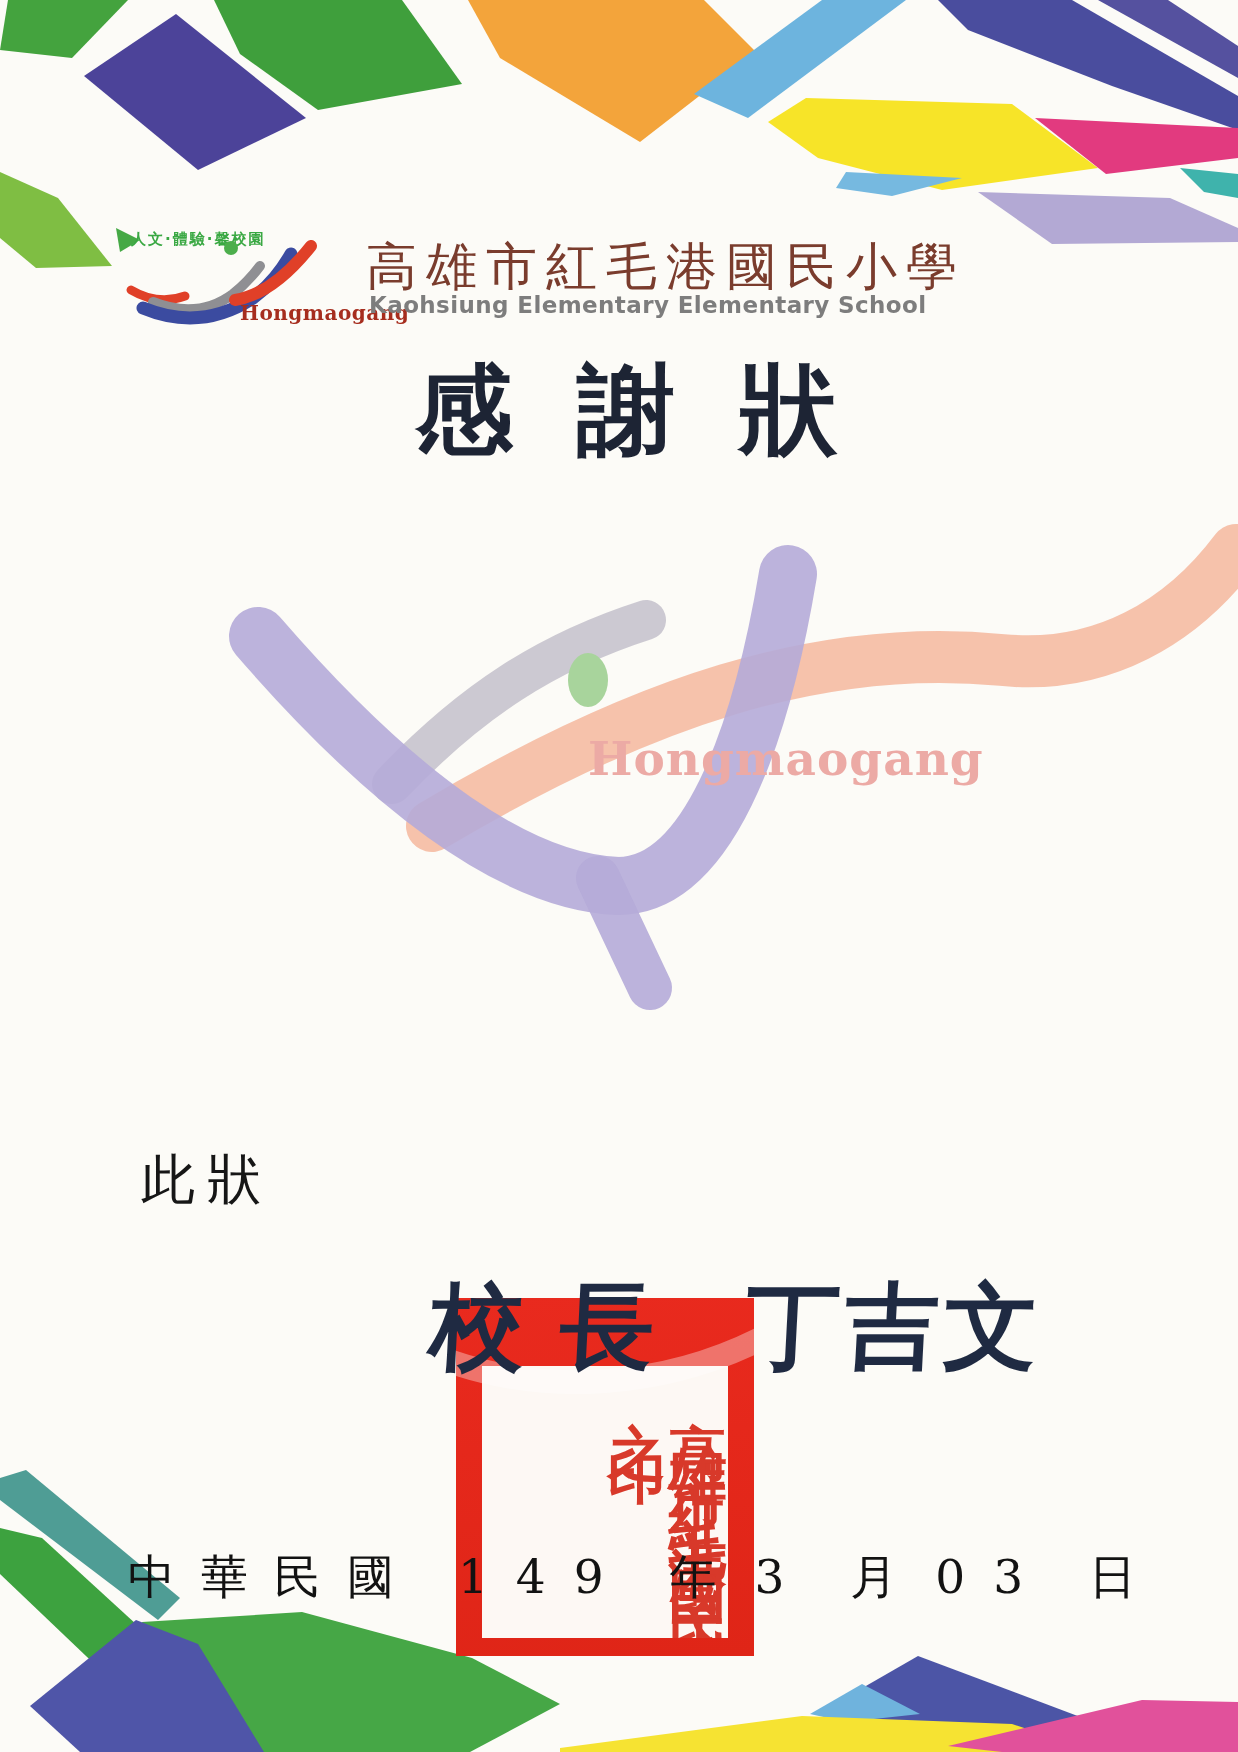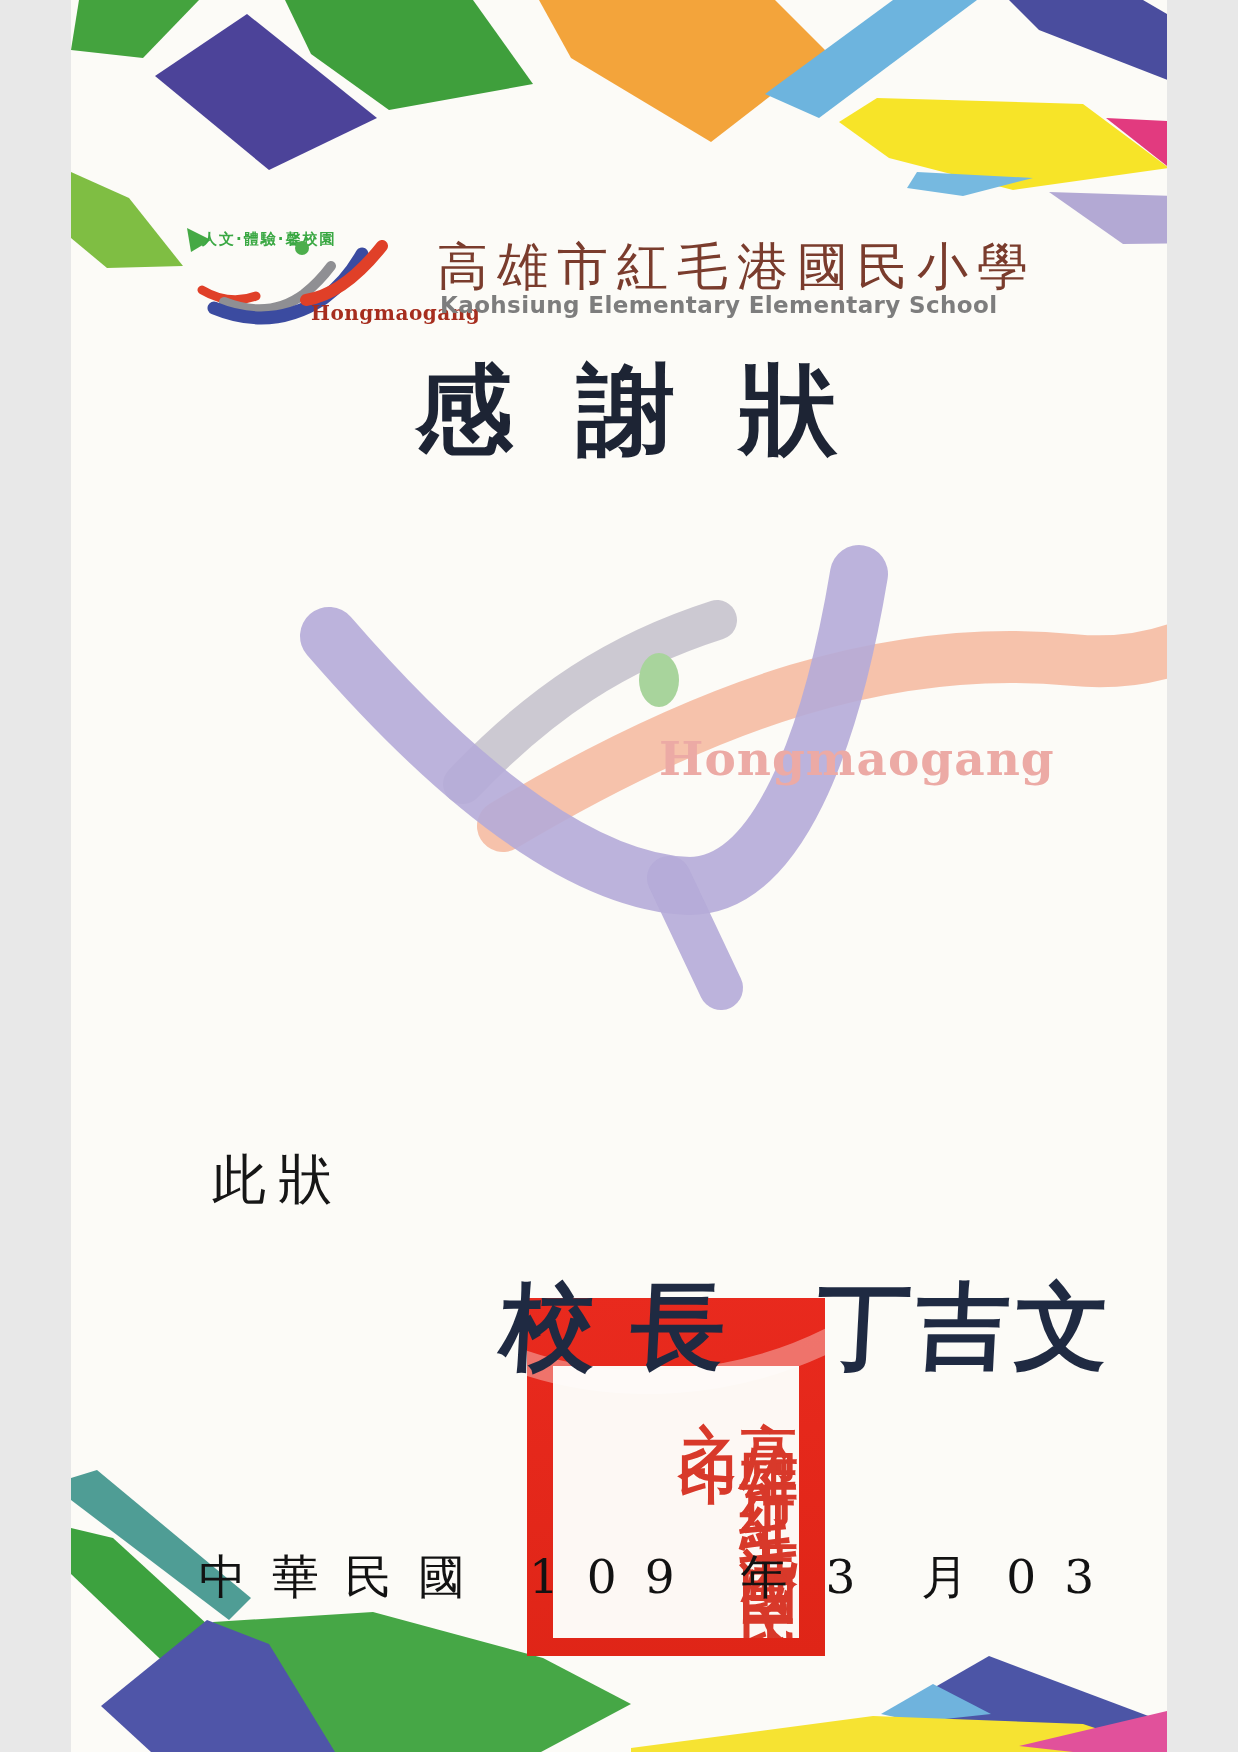--- a/index.html
+++ b/index.html
@@ -1,17 +1,17 @@
 <!DOCTYPE html>
 <html><head>
 <meta charset="utf-8">
 <style>
   html,body { margin:0; padding:0; background:#e8e8e8; }
   .page {
-    position:relative; width:1096px; height:1752px; margin:0 auto;
+    position:relative; width:1238px; height:1752px; margin:0 auto;
     background:#fcfbf7; overflow:hidden;
     font-family:"DejaVu Serif","Liberation Serif",serif;
   }
   .decor { position:absolute; left:0; top:0; z-index:0; }
 
   
   .motto { position:absolute; left:131px; top:230px; font-size:15px; font-weight:bold;
            color:#3aa843; letter-spacing:2px; z-index:2;
            font-family:"DejaVu Sans","Liberation Sans",sans-serif; }
   .school-logo { position:absolute; left:123px; top:240px; z-index:2; }
@@ -139,21 +139,21 @@
     </svg>
   </div>
 
   <div class="signature">
     <span class="sig-role">校長</span>
     <span class="sig-name">丁吉文</span>
   </div>
 
   <div class="date-row">
     <span class="ls-era">中華民國</span>
-    <span class="ls-num">109</span>
+    <span class="ls-num">149</span>
     <span>年</span>
     <span class="ls-num">3</span>
     <span>月</span>
     <span class="ls-num">03</span>
     <span>日</span>
   </div>
 
 </div>
 
 </body></html>

